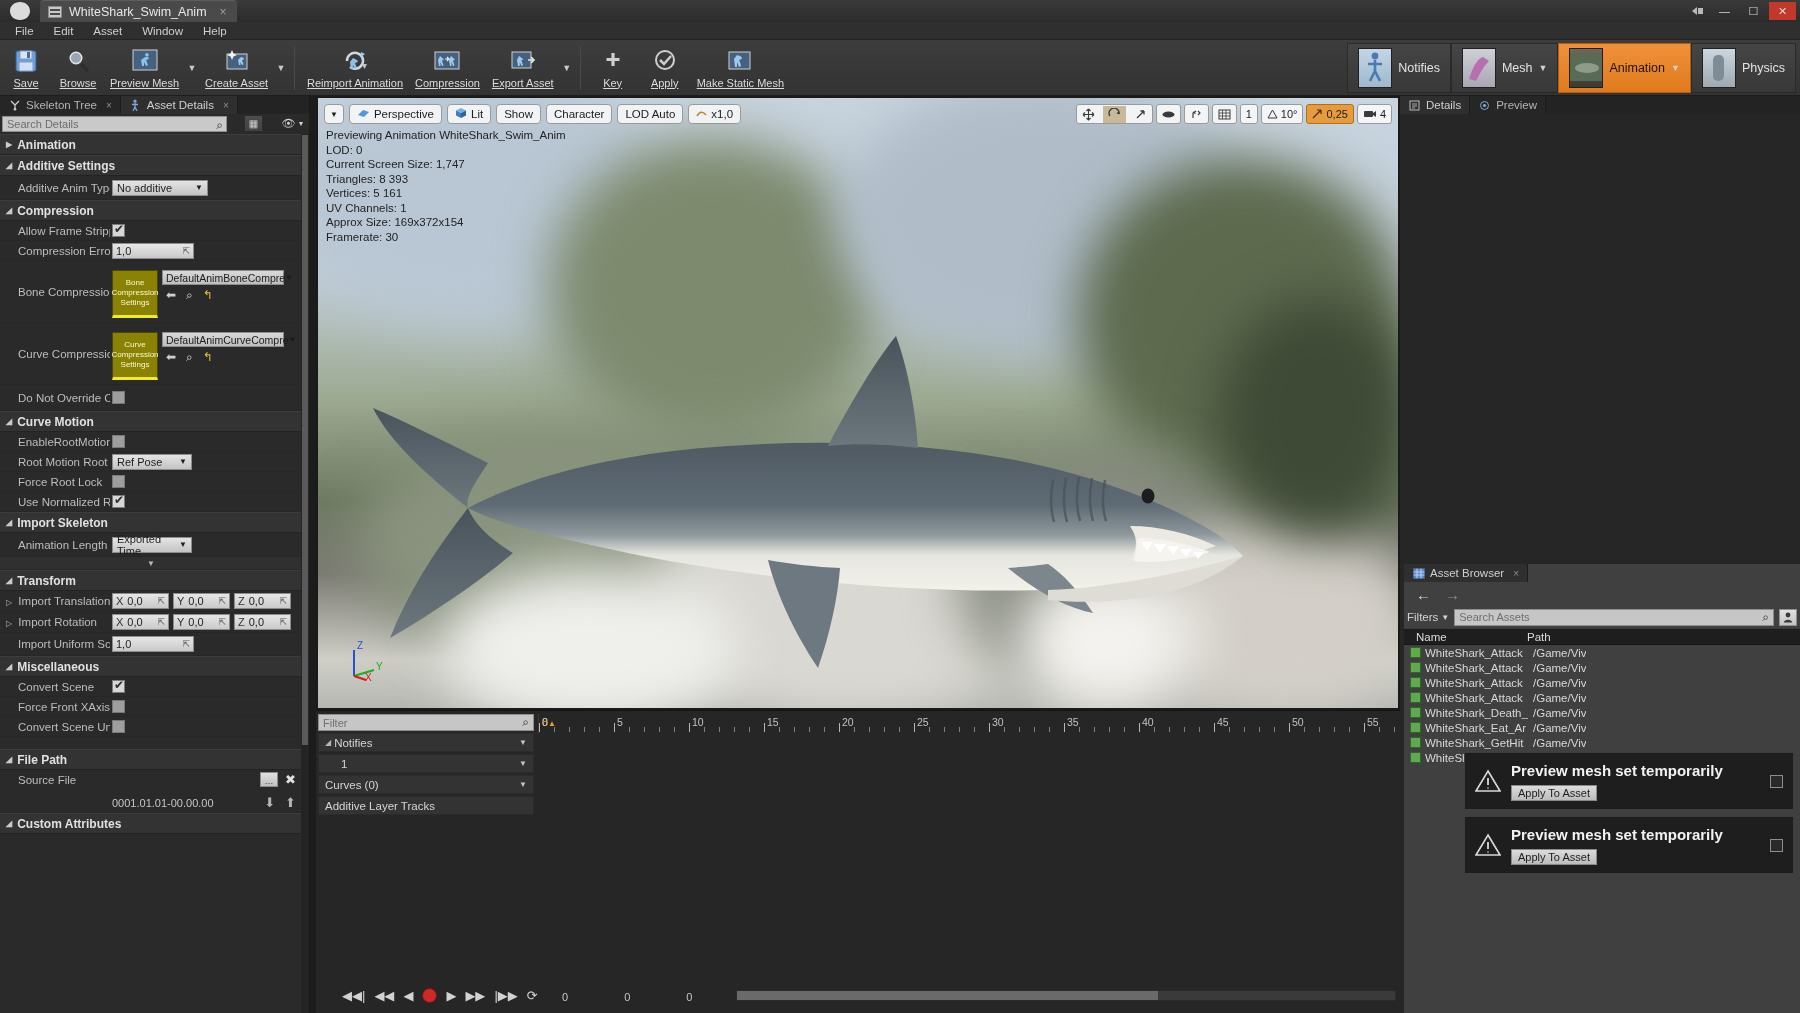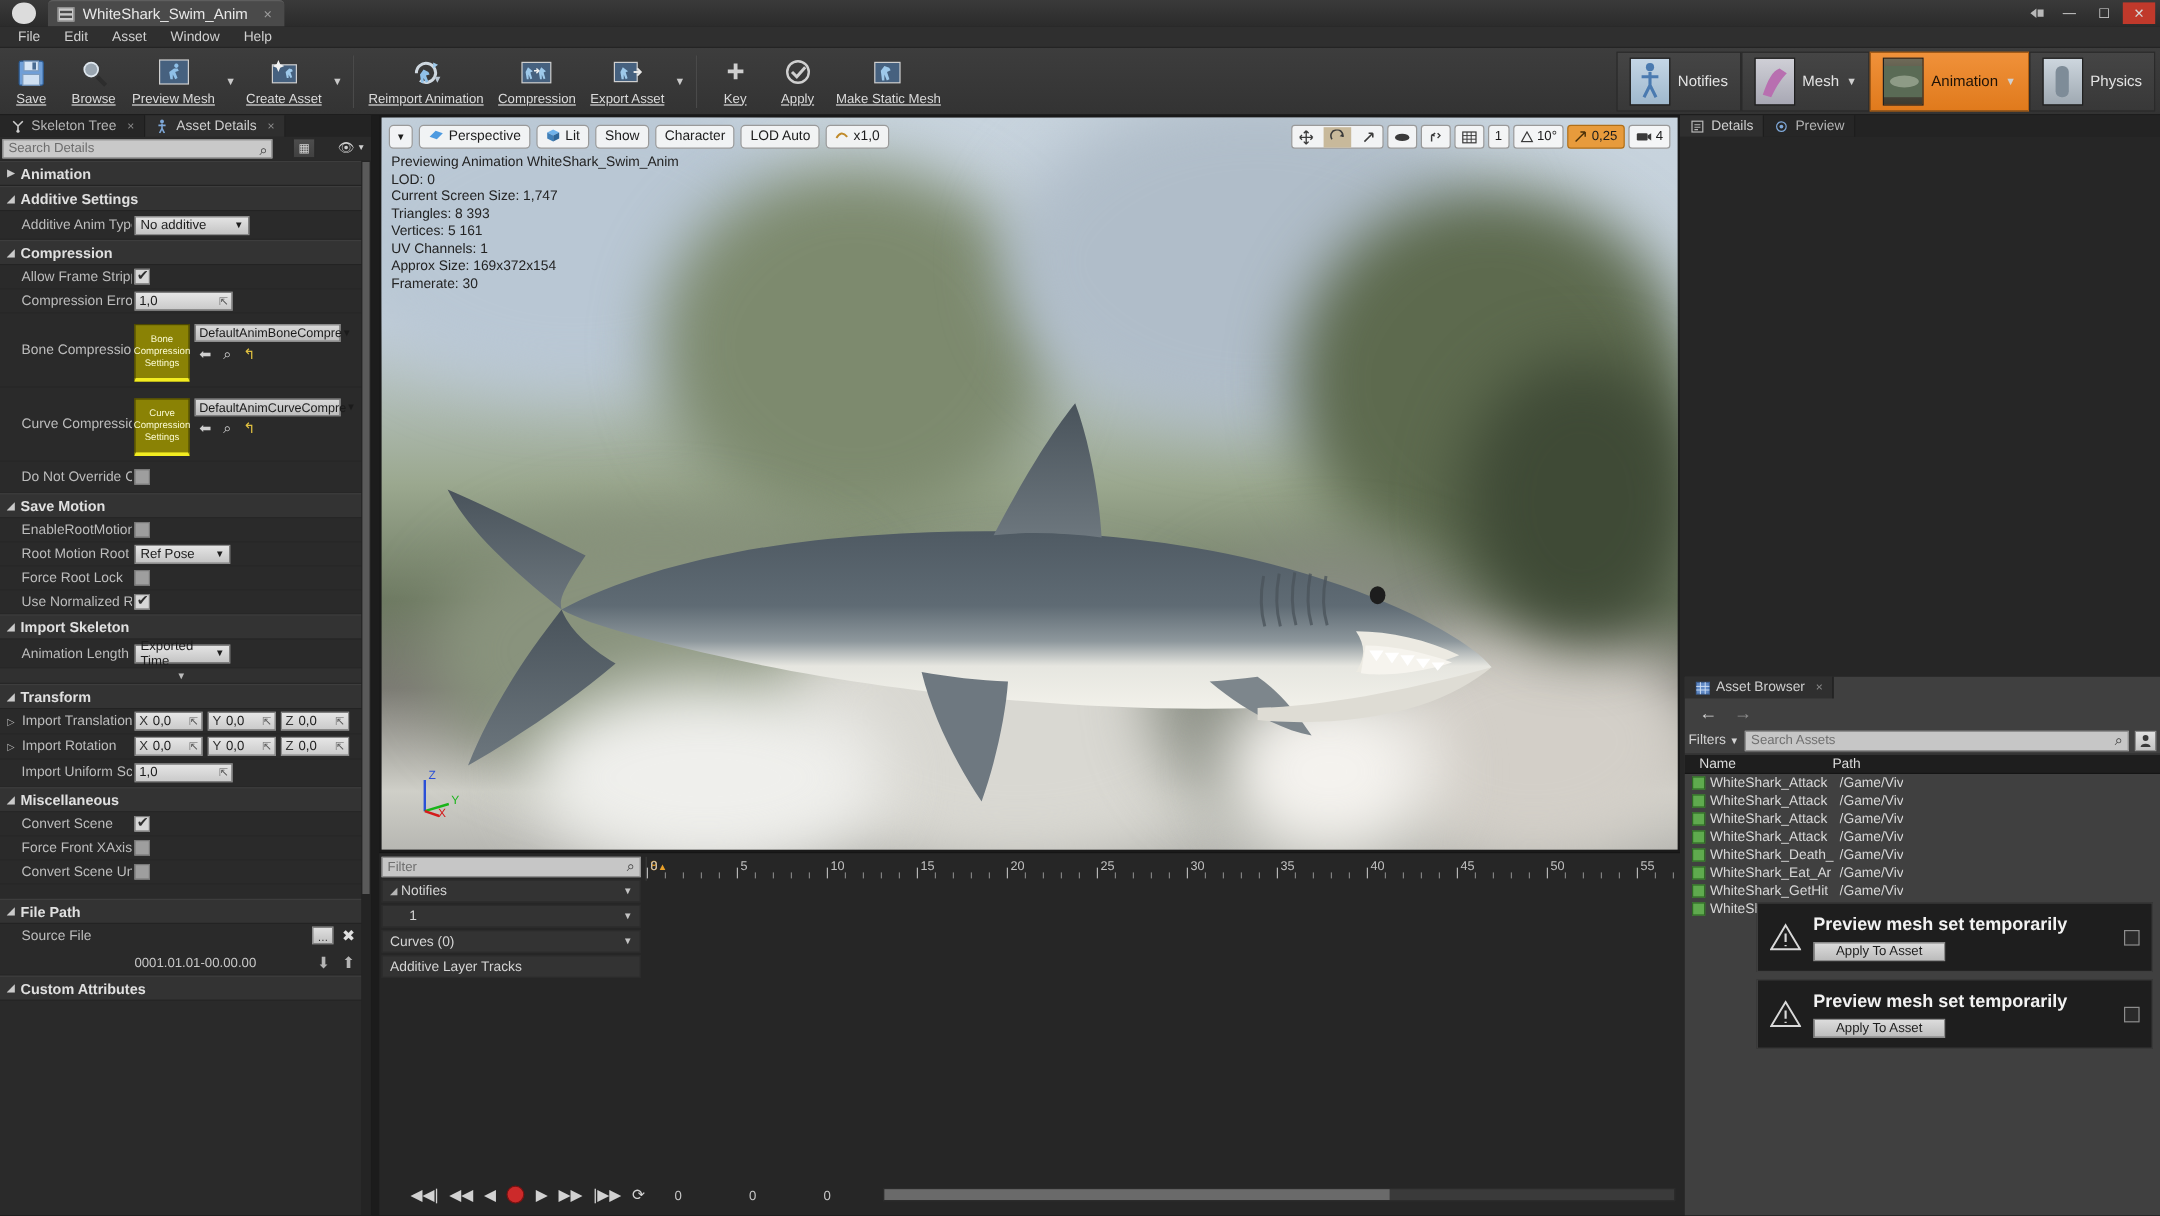--- a/index.html
+++ b/index.html
@@ -181,21 +181,21 @@
   .ab-row .nm { width:108px; overflow:hidden; white-space:nowrap; }
   .ab-row .pt { overflow:hidden; white-space:nowrap; }
 
   
   .toast { position:absolute; right:6px; background:#1e1e1e; border:1px solid #3e3e3e;
     width:330px; height:58px; display:flex; align-items:center; gap:10px; padding:0 10px; }
   .toast .warn { width:26px; height:24px; position:relative; }
   .toast .tbody { flex:1; }
   .toast .ttl { font-size:15px; font-weight:bold; color:#f2f2f2; margin-bottom:4px; }
   .toast .act { display:inline-block; background:linear-gradient(#dcdcdc,#bcbcbc); border:1px solid #8a8a8a;
-    font-size:11px; color:#1d1d1d; padding:1px 18px; }
+    font-size:11px; color:#1d1d1d; padding:1px 6px; }
   .toast .chk-sq { width:13px; height:13px; border:1px solid #8d8d8d; background:#2a2a2a; }
 </style>
 </head>
 <body>
 
 <div class="root">
 
   <div class="titlebar">
     <div class="ue-logo">
       <svg width="22" height="20" viewBox="0 0 22 20">
@@ -494,21 +494,21 @@
       </div>
       <div class="row" style="height:26px">
         <div class="lab">Do Not Override Comp</div>
         <div class="val">
             <span class="chk off"></span>
           </div>
       </div>
 
       <div class="cat">
         <span class="tri">◢</span>
-        <span>Save Motion</span>
+        <span>Curve Motion</span>
       </div>
       <div class="row">
         <div class="lab">EnableRootMotion</div>
         <div class="val">
             <span class="chk off"></span>
           </div>
       </div>
       <div class="row">
         <div class="lab">Root Motion Root Loc</div>
         <div class="val">

